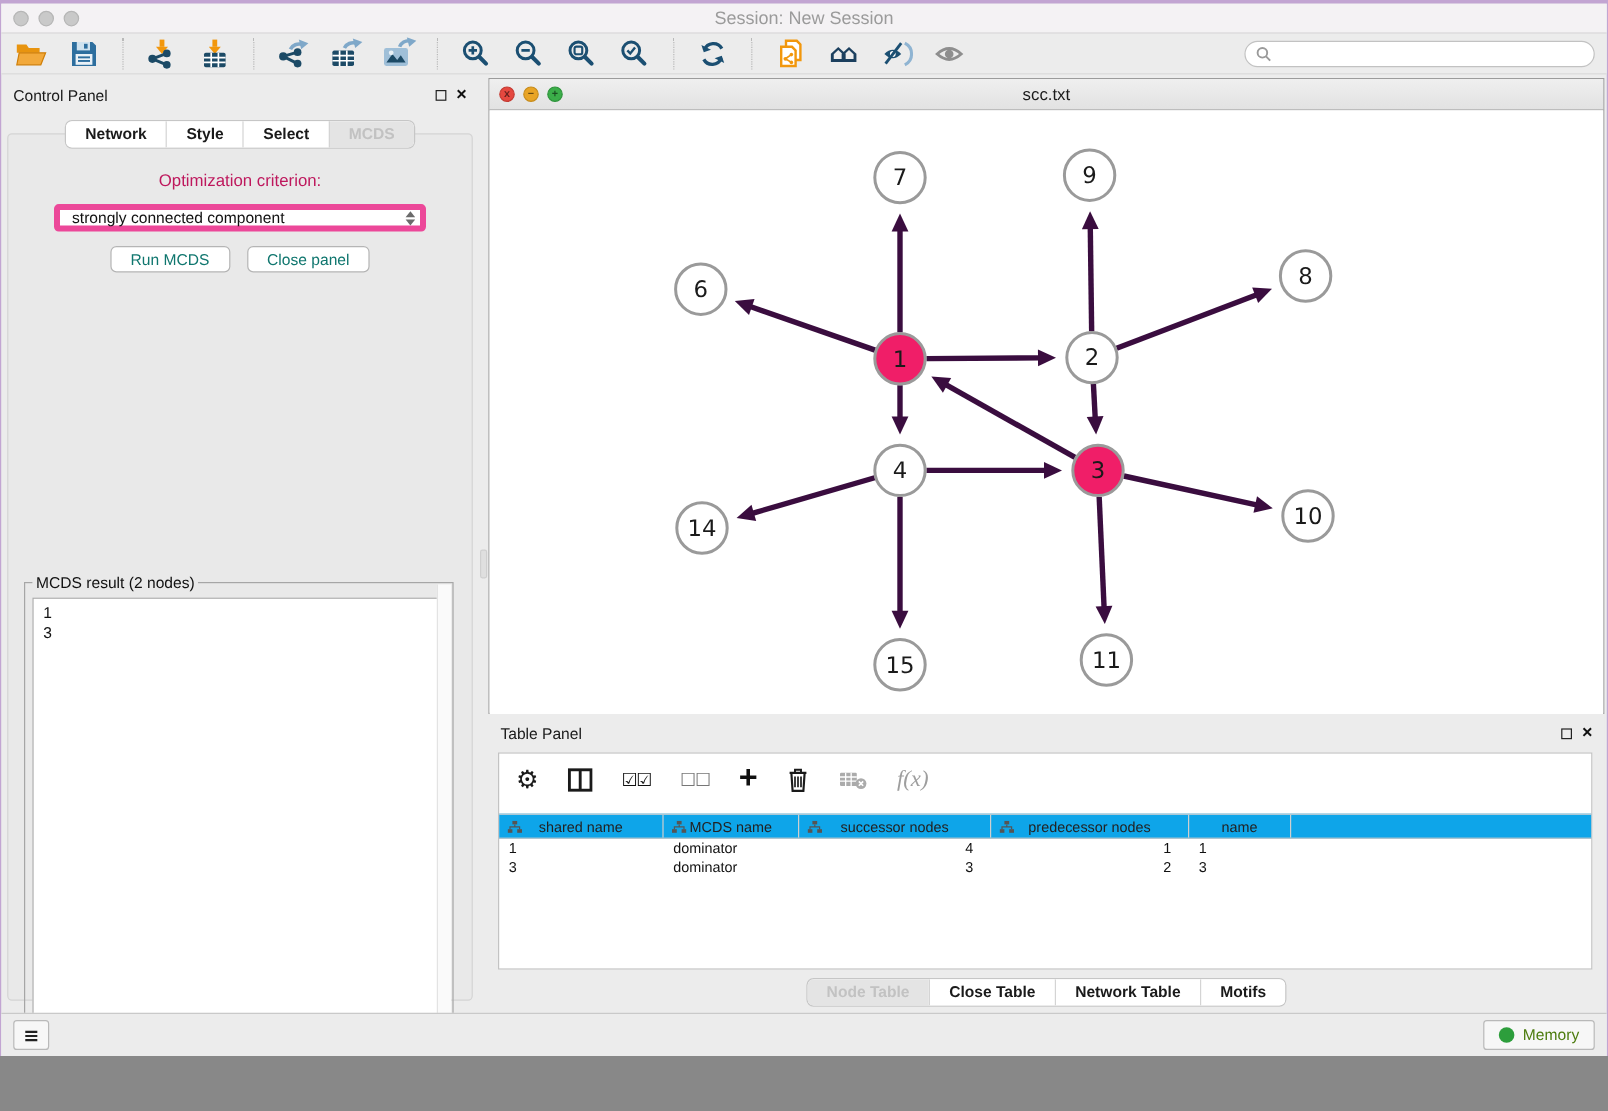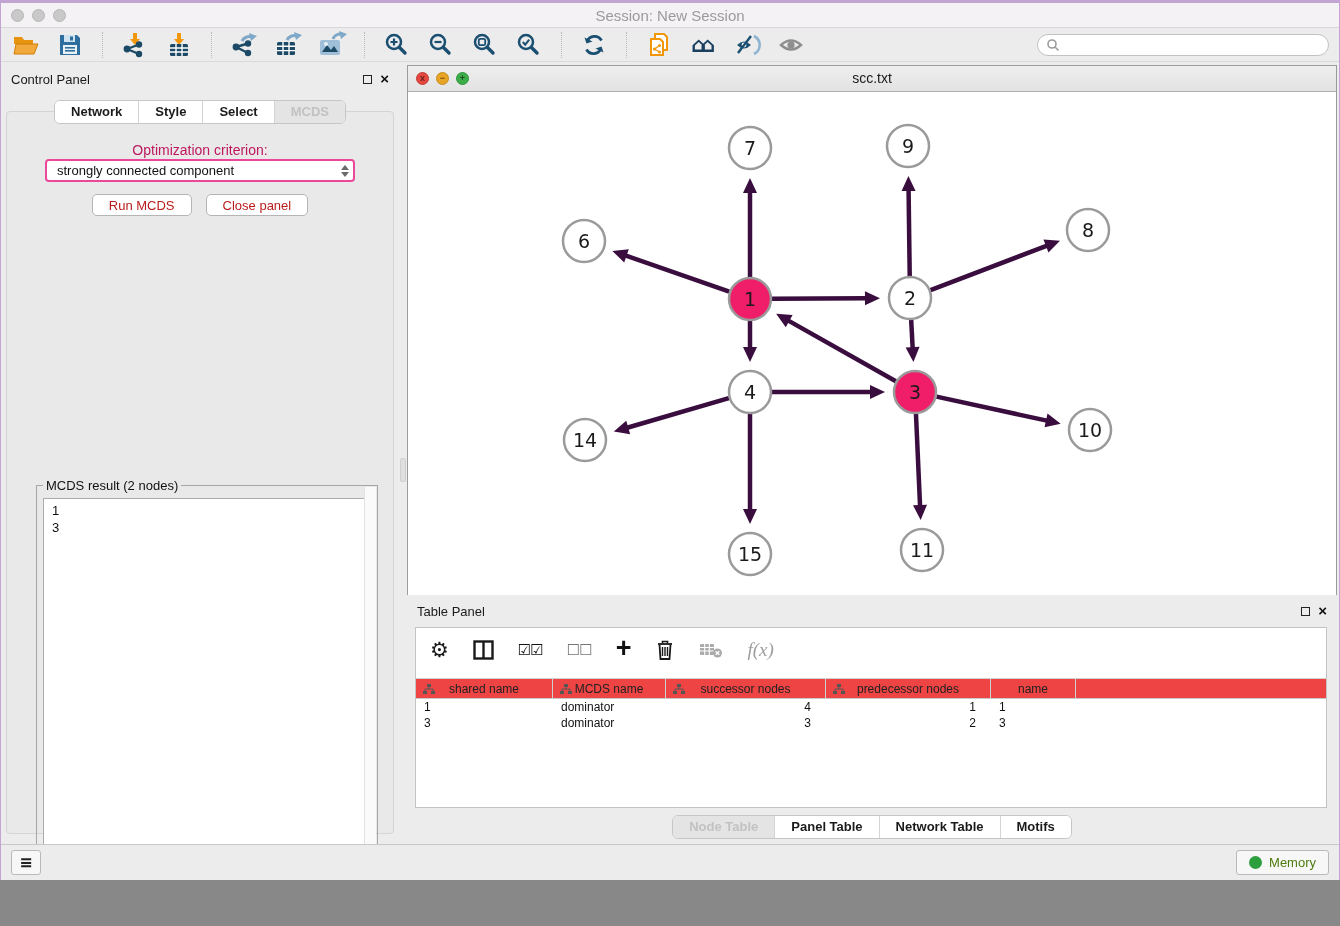--- a/index.html
+++ b/index.html
@@ -30,28 +30,28 @@
   .panel-btns{ margin-left:auto; display:flex; gap:8px; align-items:center;}
   .float-btn{ width:9px; height:9px; border:1.5px solid #222;}
   .close-btn{ font-size:15px; font-weight:bold; color:#111; line-height:12px;}
   .cp-tabs{ position:absolute; top:35px; left:0; right:0; display:flex; justify-content:center; z-index:3;}
   .seg{ display:flex; border:1px solid #C6C6C6; border-radius:6px; overflow:hidden; background:#fff;}
   .seg .tab{ padding:0 16px; height:22px; line-height:22px; font-size:13px; font-weight:bold; color:#1A1A1A; background:#fff; border-left:1px solid #D4D4D4;}
   .seg .tab:first-child{ border-left:none;}
   .seg .tab.sel{ background:#E4E4E4; color:#C2C2C2;}
   .cp-content{ position:absolute; top:46px; left:5px; right:5px; bottom:10px; background:#E9E9E9; border:1px solid #D4D4D4; border-radius:4px;}
   .opt-label{ margin-top:30px; text-align:center; font-size:14px; color:#be185d;}
-  .selectbox{ margin:1px auto 0 auto; width:310px; height:23px; background:#fff; border:2px solid #ec4899; border-radius:4px; display:flex; align-items:center; padding:0 4px 0 10px; font-size:13px; color:#111;}
+  .selectbox{ margin:12px auto 0 auto; width:310px; height:23px; background:#fff; border:5px solid #ec4899; border-radius:4px; display:flex; align-items:center; padding:0 4px 0 10px; font-size:13px; color:#111;}
   .stepper{ margin-left:auto; display:flex; flex-direction:column; align-items:center; gap:2px;}
   .stepper i{ display:block; width:0; height:0; border-left:4px solid transparent; border-right:4px solid transparent;}
   .stepper .up{ border-bottom:5px solid #6B6B6B;}
   .stepper .dn{ border-top:5px solid #6B6B6B;}
   .btnrow{ margin-top:12px; display:flex; justify-content:center; gap:14px;}
-  .mbtn{ height:22px; padding:0 16px; background:#fff; border:1px solid #B5B5B5; border-radius:5px; font-size:13px; color:#b91c1c; font-family:"Liberation Sans",sans-serif;}
-  .result-group{ position:absolute; left:13px; right:15px; top:373px; height:378px; border:1px solid #A6A6A6;margin-left:16px;}
+  .mbtn{ height:22px; padding:0 16px; background:#fff; border:1px solid #B5B5B5; border-radius:5px; font-size:13px; color:#0f766e; font-family:"Liberation Sans",sans-serif;}
+  .result-group{ position:absolute; left:13px; right:15px; top:373px; height:378px; border:1px solid #A6A6A6;}
   .result-legend{ position:absolute; top:-8px; left:6px; background:#E9E9E9; padding:0 3px; font-size:13px; color:#111;}
   .result-inner{ position:absolute; top:12px; left:6px; right:6px; bottom:6px; background:#fff; border:1px solid #ABABAB; font-size:13px; color:#111; padding:3px 8px; line-height:17px; white-space:pre-line;}
   .result-scroll{ position:absolute; top:1px; bottom:1px; right:1px; width:12px; background:#FAFAFA; border-left:1px solid #E3E3E3;}
   
   .right-col{ flex:1; display:flex; flex-direction:column; margin-right:2px;}
   .net-window{ height:530px; border:1px solid #9B9B9B; background:#fff; display:flex; flex-direction:column;}
   .net-titlebar{ height:26px; background:linear-gradient(#EFEFEF,#E2E2E2); border-bottom:1px solid #AFAFAF; position:relative;}
   .net-lights{ position:absolute; left:8px; top:6px; display:flex; gap:7px;}
   .nlight{ width:13px; height:13px; border-radius:50%; font-size:9px; font-weight:bold; color:rgba(0,0,0,0.55); display:flex; align-items:center; justify-content:center; line-height:1;}
   .nl-close{ background:#E5483F; border:1px solid #C43B33;}
@@ -64,21 +64,21 @@
   .tp-header{ height:26px; display:flex; align-items:center; padding:6px 10px 0 10px;}
   .tp-body{ position:absolute; left:8px; right:10px; top:32px; bottom:36px; background:#fff; border:1px solid #C3C3C3;}
   .tp-icons{ height:44px; display:flex; align-items:center; padding-left:14px; gap:24px;}
   .tpico{ display:flex; align-items:center; justify-content:center; height:30px;}
   .gear{ font-family:"DejaVu Sans",sans-serif; font-size:21px; color:#1A1A1A;}
   .checks{ font-family:"DejaVu Sans",sans-serif; font-size:15px; color:#111; letter-spacing:-1px;}
   .unchecks{ font-family:"DejaVu Sans",sans-serif; font-size:15px; color:#777; letter-spacing:-1px;}
   .plus{ font-size:27px; font-weight:bold; color:#111; margin-top:-3px;}
   .fx{ font-family:"Liberation Serif",serif; font-style:italic; font-size:19px; color:#9E9E9E;}
   .grid-table{ position:absolute; top:50px; left:0; right:0; bottom:0;}
-  .thead{ display:flex; height:21px; background:#ef4444; border-top:1px solid #D2D2D2; border-bottom:1px solid #C9C9C9;}
+  .thead{ display:flex; height:21px; background:#0ea5e9; border-top:1px solid #D2D2D2; border-bottom:1px solid #C9C9C9;}
   .th{ position:relative; display:flex; align-items:center; justify-content:center; font-size:12px; color:#222; border-right:1px solid #CFCFCF; gap:4px;}
   .th .tree{ position:absolute; left:7px; top:5px;}
   .trow{ display:flex; height:16px; font-size:12px; color:#111;}
   .td{ overflow:hidden; white-space:nowrap; padding-top:1px;}
   .c0{width:137px;} .c1{width:113px;} .c2{width:160px;} .c3{width:165px;} .c4{width:85px;}
   .al{ padding-left:8px; text-align:left;}
   .ar{ padding-right:15px; text-align:right;}
   .tp-tabs{ position:absolute; bottom:5px; left:0; right:0; display:flex; justify-content:center;}
   
   .statusbar{ position:absolute; left:0; right:0; bottom:0; height:36px; background:#ECECEC; border-top:1px solid #C9C9C9;}
@@ -492,21 +492,21 @@
               <div class="td c1 al">dominator</div>
               <div class="td c2 ar">3</div>
               <div class="td c3 ar">2</div>
               <div class="td c4 al">3</div>
             </div>
           </div>
         </div>
         <div class="tp-tabs">
           <div class="seg">
             <span class="tab sel">Node Table</span>
-            <span class="tab">Panel Table</span>
+            <span class="tab">Close Table</span>
             <span class="tab">Network Table</span>
             <span class="tab">Motifs</span>
           </div>
         </div>
       </div>
     </div>
   </div>
 
   <div class="statusbar">
     <span class="list-btn">≡</span>

